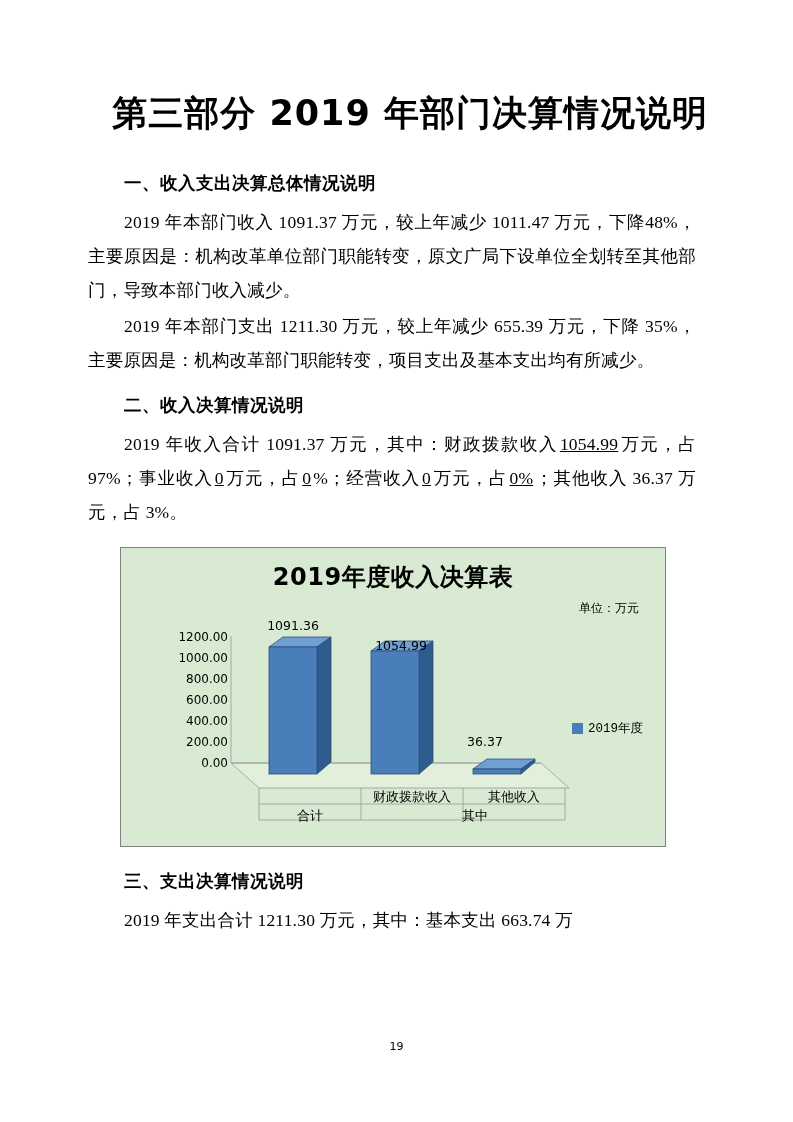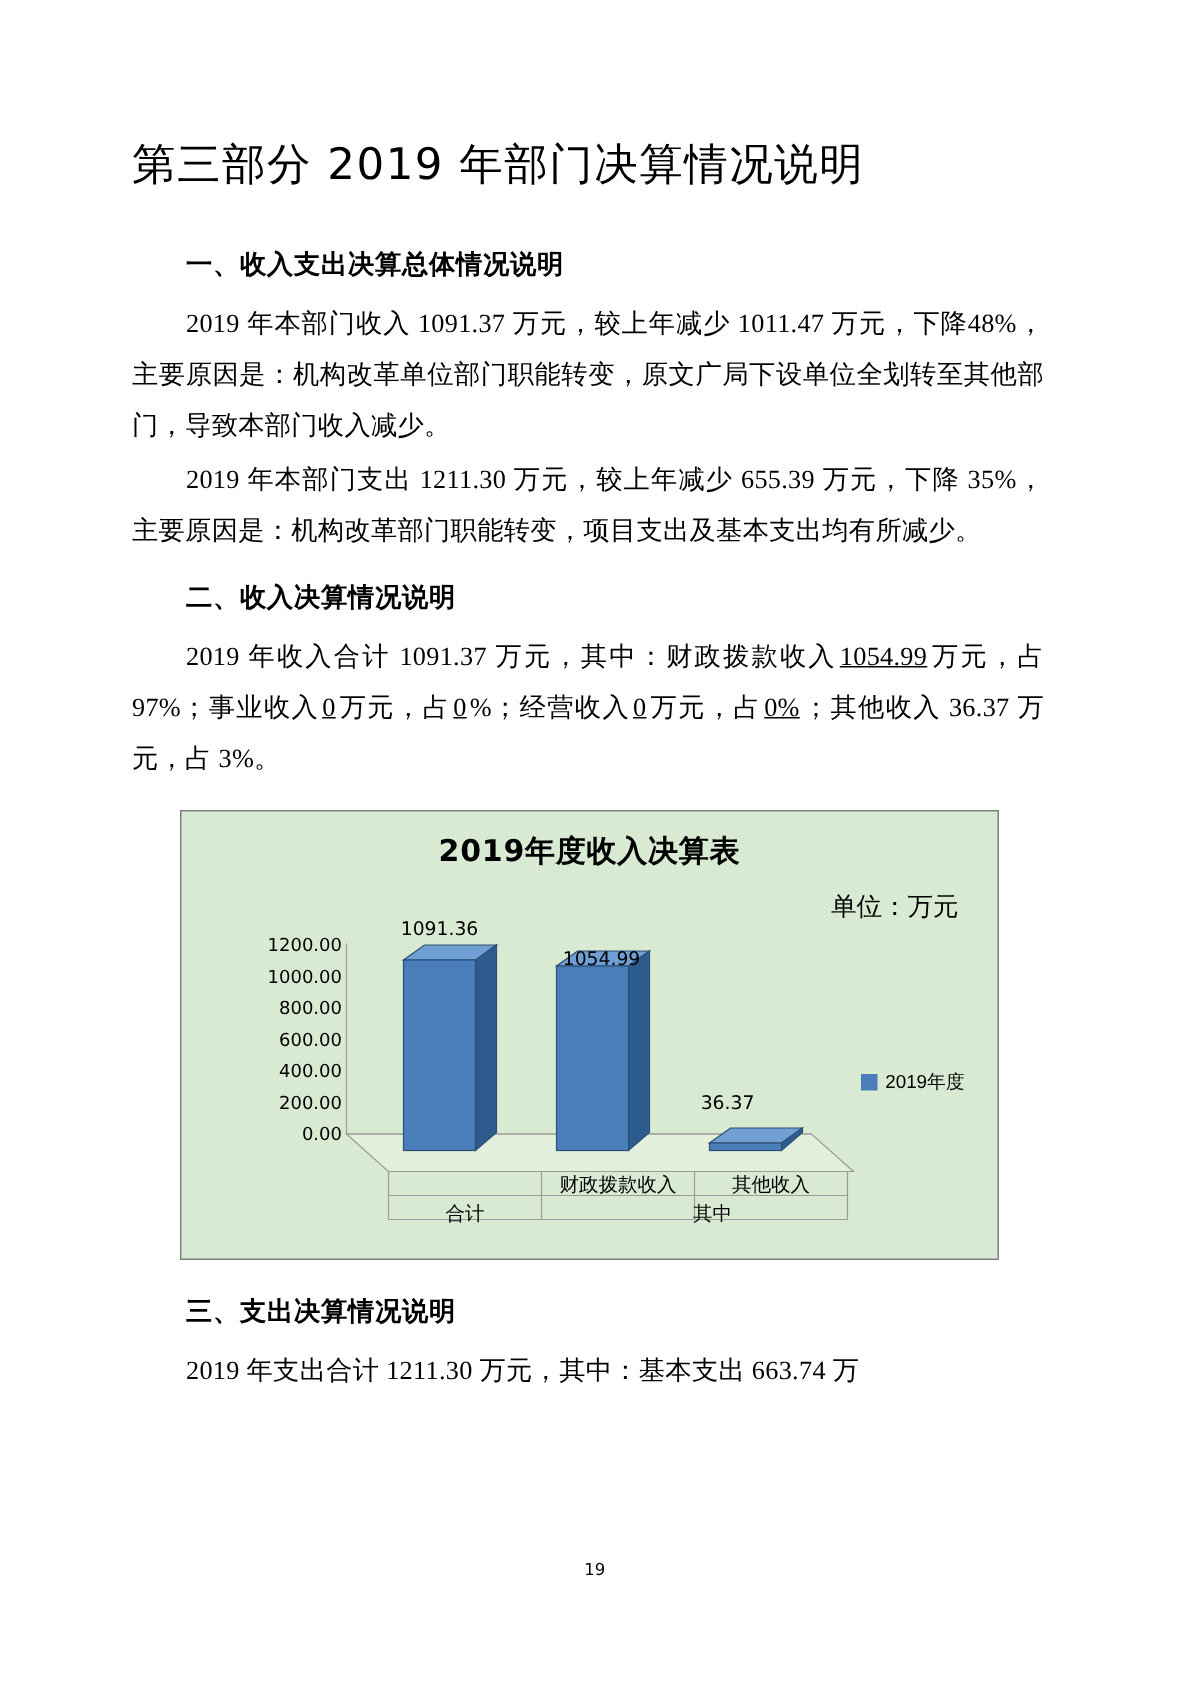--- a/index.html
+++ b/index.html
@@ -21,23 +21,23 @@
     overflow: hidden;
   }
   .content {
     position: absolute;
     left: 88px;
     top: 72px;
     width: 620px;
   }
   .doc-title {
     font-family: "DejaVu Sans", sans-serif;
-    font-weight: normal;
-    font-size: 29px;
-    text-align: left;
+    font-weight: bold;
+    font-size: 35px;
+    text-align: right;
     letter-spacing: 1px;
     margin: 18px 0 34px 0;
     white-space: nowrap;
   }
   .section-head {
     font-family: "DejaVu Sans", sans-serif;
     font-weight: bold;
     font-size: 17.5px;
     margin: 16px 0 10px 0;
     text-indent: 36px;
@@ -61,31 +61,31 @@
     width: 546px;
     height: 300px;
     margin: 18px auto 22px 32px;
     background: #d9ead3;
     border: 1px solid #808080;
     box-sizing: border-box;
   }
   .chart-title {
     font-family: "DejaVu Sans", sans-serif;
     font-weight: bold;
-    font-size: 20px;
+    font-size: 24px;
     text-align: center;
     margin-top: 13px;
     letter-spacing: 0.5px;
   }
   .chart-unit {
     position: absolute;
     right: 26px;
     top: 52px;
     font-family: "DejaVu Sans", sans-serif;
-    font-size: 17px;
+    font-size: 12px;
   }
   .plot {
     position: absolute;
     left: 0;
     top: 0;
     width: 546px;
     height: 300px;
   }
   .ytick {
     position: absolute;
@@ -104,21 +104,21 @@
   .dlabel {
     position: absolute;
     font-family: "DejaVu Sans", sans-serif;
     font-size: 12.5px;
     text-align: center;
   }
   .legend {
     position: absolute;
     right: 22px;
     top: 172px;
-    font-family: Liberation Sans, sans-serif;
+    font-family: Liberation Mono, monospace;
     font-size: 12.5px;
     display: flex;
     align-items: center;
     gap: 5px;
   }
   .legend .swatch {
     width: 11px;
     height: 11px;
     background: #4a7ebb;
     display: inline-block;

